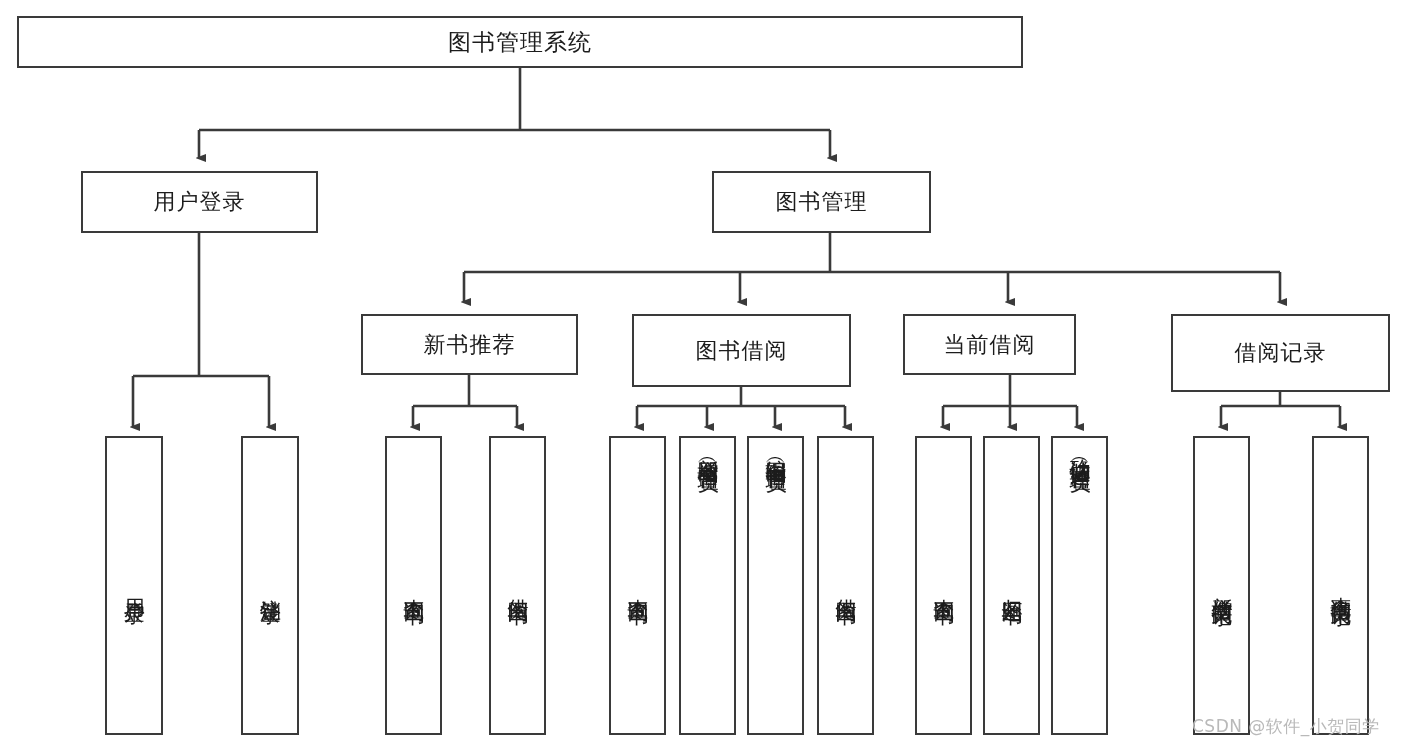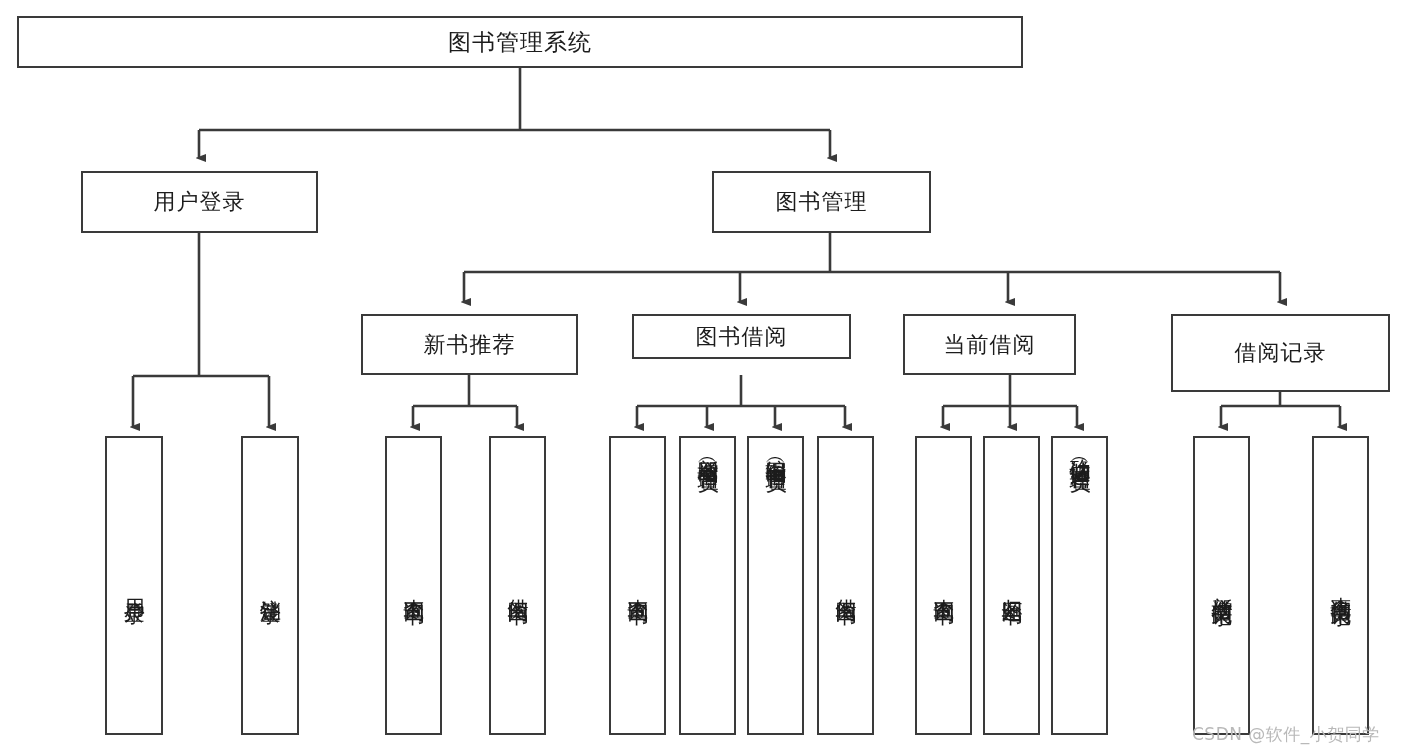--- a/index.html
+++ b/index.html
@@ -68,21 +68,20 @@
   .node.vert.centered {
     align-items: center;
     padding-top: 0;
   }
   .watermark {
     position: absolute;
     font-size: 17px;
     color: #b9b9b9;
     white-space: nowrap;
     letter-spacing: 0.5px;
-    margin-top: 8px;
   }
 </style>
 </head>
 <body>
 
 <div id="canvas">
 
   <svg id="wires" viewBox="0 0 1405 747" xmlns="http://www.w3.org/2000/svg">
     <defs>
       <marker id="arrow" markerWidth="10" markerHeight="10" refX="5" refY="7" orient="auto" markerUnits="userSpaceOnUse">
@@ -140,21 +139,21 @@
   <div class="node horiz" style="left:81px; top:171px; width:237px; height:62px;">
     <span class="lbl">用户登录</span>
   </div>
   <div class="node horiz" style="left:712px; top:171px; width:219px; height:62px;">
     <span class="lbl">图书管理</span>
   </div>
 
   <div class="node horiz" style="left:361px; top:314px; width:217px; height:61px;">
     <span class="lbl">新书推荐</span>
   </div>
-  <div class="node horiz" style="left:632px; top:314px; width:219px; height:45px;">
+  <div class="node horiz" style="left:632px; top:314px; width:219px; height:73px;">
     <span class="lbl">图书借阅</span>
   </div>
   <div class="node horiz" style="left:903px; top:314px; width:173px; height:61px;">
     <span class="lbl">当前借阅</span>
   </div>
   <div class="node horiz" style="left:1171px; top:314px; width:219px; height:78px;">
     <span class="lbl">借阅记录</span>
   </div>
 
   <div class="node vert centered" style="left:105px; top:436px; width:58px; height:299px;">

